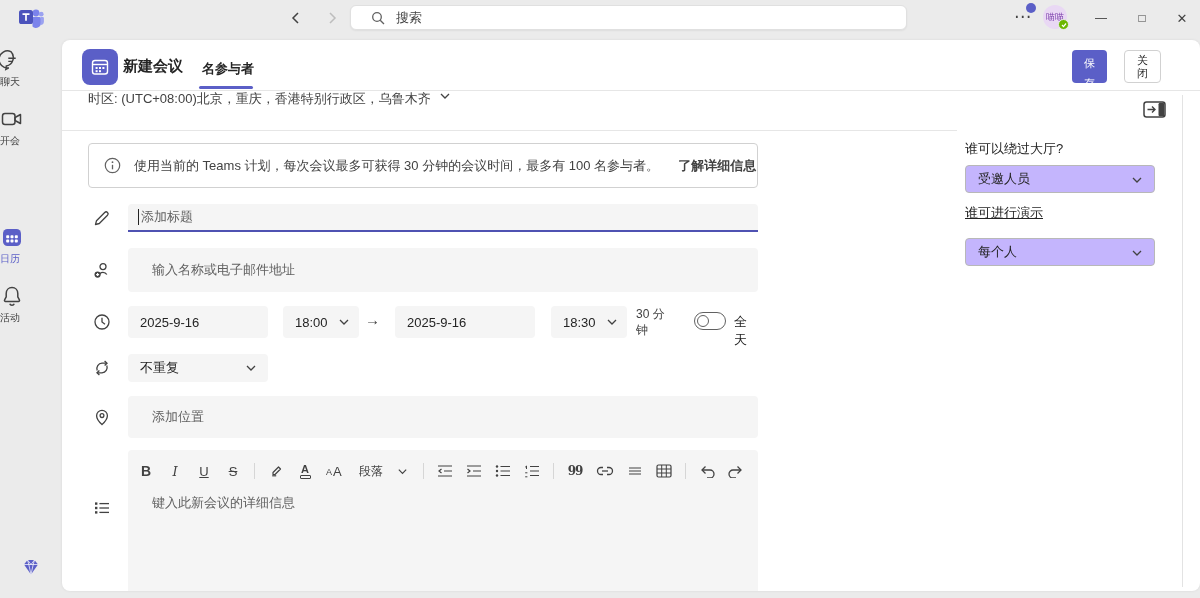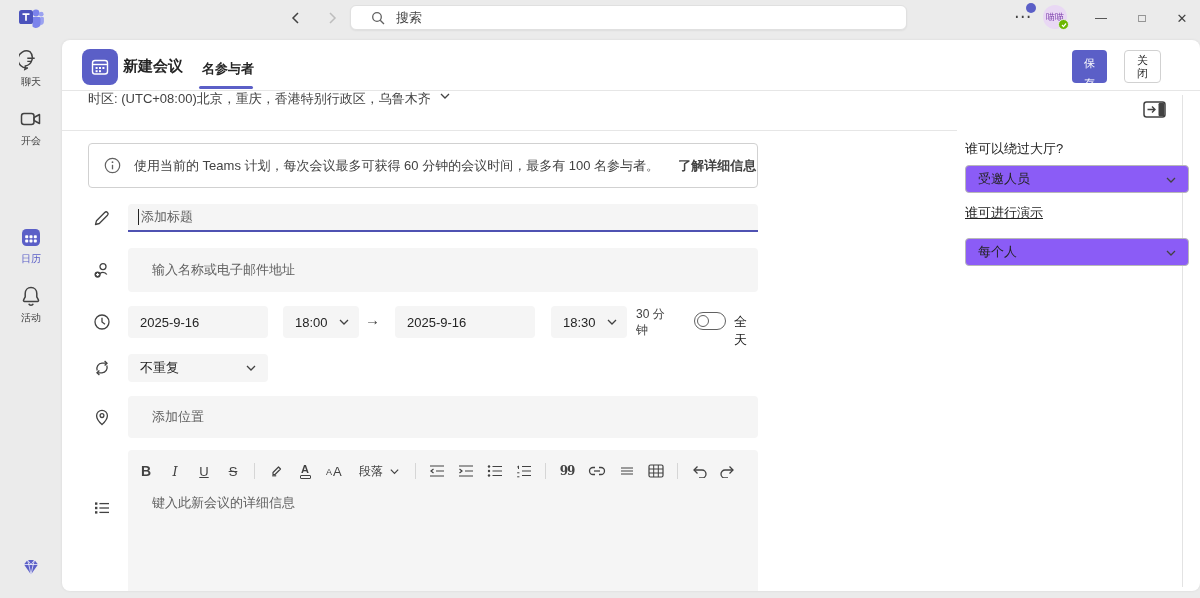--- a/index.html
+++ b/index.html
@@ -22,21 +22,21 @@
             background:#e9d8f4; color:#7a3bab; font-size:9px; display:flex; align-items:center; justify-content:center; }
   .presence { position:absolute; left:1058px; top:19px; width:11px; height:11px; border-radius:50%;
               background:#6bb700; border:1.5px solid #ebebeb; display:flex; align-items:center; justify-content:center; }
   .winbtn { position:absolute; top:6px; width:30px; height:24px; display:flex; align-items:center;
             justify-content:center; color:#424242; font-size:12px; }
   .winbtn.min { left:1086px; } .winbtn.max { left:1127px; } .winbtn.cls { left:1167px; font-size:13px; }
 
   
   .sidebar { position:absolute; left:0; top:36px; width:62px; height:562px; background:#ebebeb; }
   .side-item { position:absolute; left:0; width:62px; height:56px; display:flex; flex-direction:column;
-               align-items:center; justify-content:flex-start; gap:3px; }
+               justify-content:flex-start; gap:3px; }
   .side-item .lbl { font-size:10px; color:#424242; }
   .side-item.active .lbl { color:#5b5fc7; }
   .premium { position:absolute; left:21px; top:521px; width:20px; height:20px; }
 
   
   .panel { position:absolute; left:62px; top:40px; width:1138px; height:551px; background:#ffffff;
            border-radius:8px; box-shadow:0 0 3px rgba(0,0,0,.08); }
   .hdr-badge { position:absolute; left:20px; top:9px; width:36px; height:36px; background:#5b5fc7; border-radius:8px;
                display:flex; align-items:center; justify-content:center; }
   .hdr-title { position:absolute; left:61px; top:17px; font-size:15px; font-weight:700; }
@@ -95,29 +95,29 @@
   .toolbar { display:flex; align-items:center; gap:13px; padding:8px 0 0 10px; height:34px; }
   .tb { min-width:16px; height:18px; display:flex; align-items:center; justify-content:center;
         font-size:13px; color:#424242; position:relative; }
   .tb.bold { font-weight:700; font-size:14px; }
   .tb.italic { font-family:"DejaVu Serif",serif; font-style:italic; }
   .tb.under { text-decoration:underline; }
   .tb.strike { text-decoration:line-through; }
   .tb-div { width:1px; height:16px; background:#d6d6d6; }
   .tb.colorA { flex-direction:column; font-size:11px; font-weight:700; line-height:10px; gap:1px; }
   .tb.colorA .bar { width:11px; height:4px; border:1px solid #424242; border-radius:1px; }
-  .para { display:flex; align-items:center; gap:6px; font-size:12px; color:#424242; padding:0 2px; }
+  .para { display:flex; align-items:center; gap:14px; font-size:12px; color:#424242; padding:0 2px; }
   .tb.quote { font-family:"DejaVu Serif",serif; font-weight:700; font-size:12px; letter-spacing:-1px; }
   .desc-ph { margin:10px 0 0 24px; font-size:13px; }
   .notes-ic { top:459px; }
 
   
   .opt-col { position:absolute; left:903px; top:0; width:210px; }
   .opt-lbl { position:absolute; left:0; font-size:13px; color:#242424; }
-  .opt-sel { position:absolute; left:0; width:224px; height:28px; background:#8b5cf6; border:1px solid #b8b8b8;
+  .opt-sel { position:absolute; left:0; width:190px; height:28px; background:#c4b5fd; border:1px solid #b8b8b8;
              border-radius:4px; display:flex; align-items:center; padding-left:12px; font-size:13px; position:absolute; }
   .opt-sel .chev { position:absolute; right:11px; top:8px; }
   .lob-l { top:100px; } .lob-s { top:125px; } .pre-l { top:164px;text-decoration:underline; } .pre-s { top:198px; }
 
   svg { display:block; }
 </style>
 </head>
 <body>
 
 <div class="screen">
@@ -240,21 +240,21 @@
     <div class="scroll-line"></div>
 
     <div class="form-col">
 
       <div class="banner">
         <svg width="17" height="17" viewBox="0 0 17 17">
           <circle cx="8.5" cy="8.5" r="7.2" fill="none" stroke="#616161" stroke-width="1.2"></circle>
           <circle cx="8.5" cy="5.2" r="0.9" fill="#616161"></circle>
           <path d="M8.5 7.8v4.5" stroke="#616161" stroke-width="1.3"></path>
         </svg>
-        <span class="txt">使用当前的 Teams 计划，每次会议最多可获得 60 分钟的会议时间，最多有 100 名参与者。</span>
+        <span class="txt">使用当前的 Teams 计划，每次会议最多可获得 30 分钟的会议时间，最多有 100 名参与者。</span>
         <span class="lnk">了解详细信息</span>
       </div>
 
       <svg class="gutter-ic" style="top:169px" viewBox="0 0 18 18">
         <path d="M2.5 15.5l1-3.8 8.2-8.2a1.9 1.9 0 0 1 2.8 2.8l-8.2 8.2z" fill="none" stroke="#424242" stroke-width="1.3" stroke-linejoin="round"></path>
       </svg>
       <div class="field title-row">
         <span class="caret"></span>
         <span class="ph">添加标题</span>
       </div>

